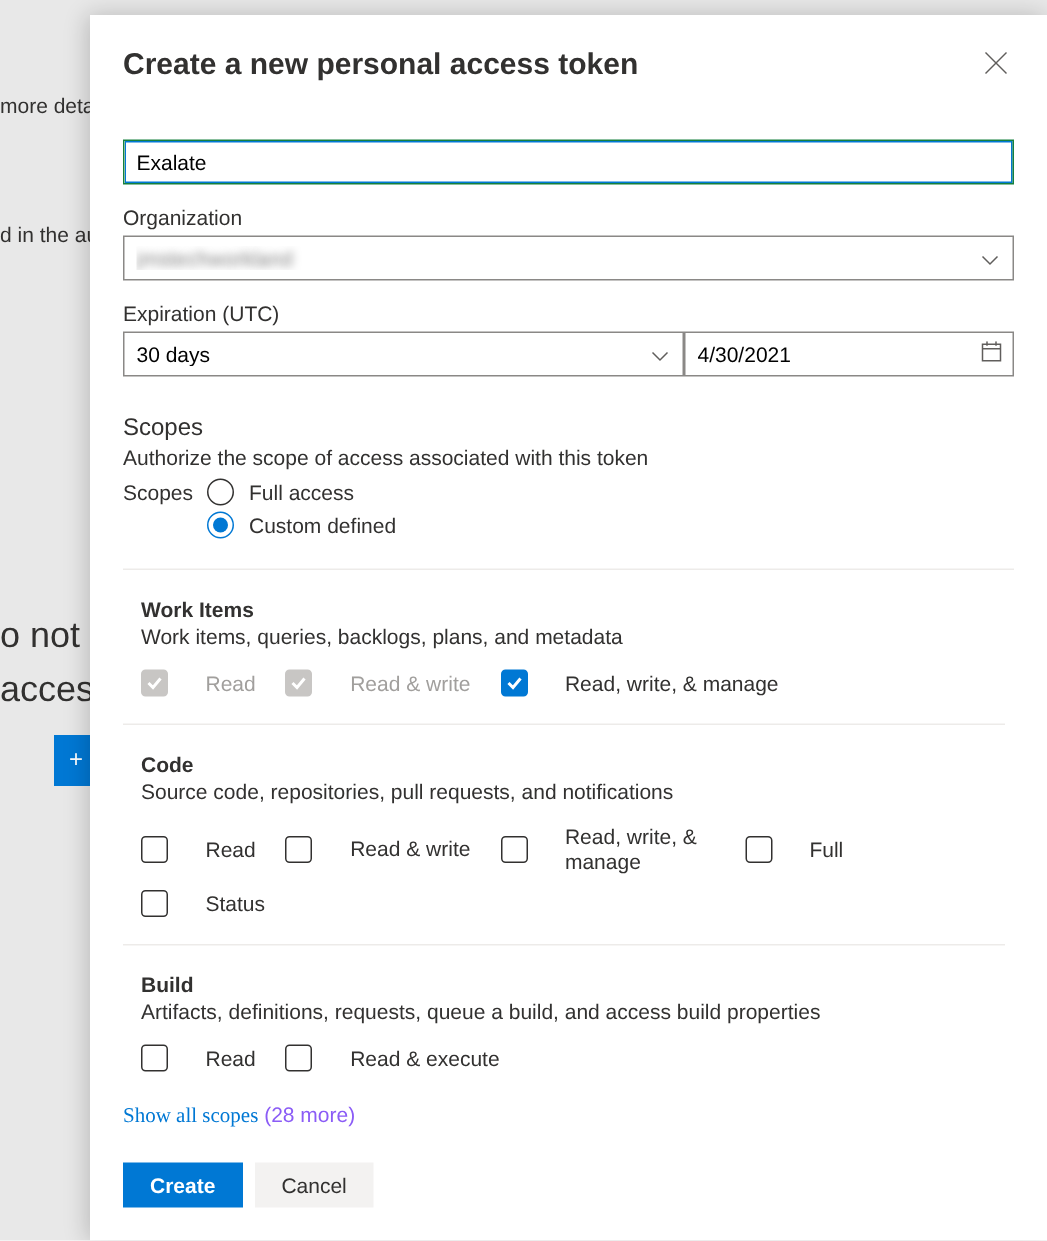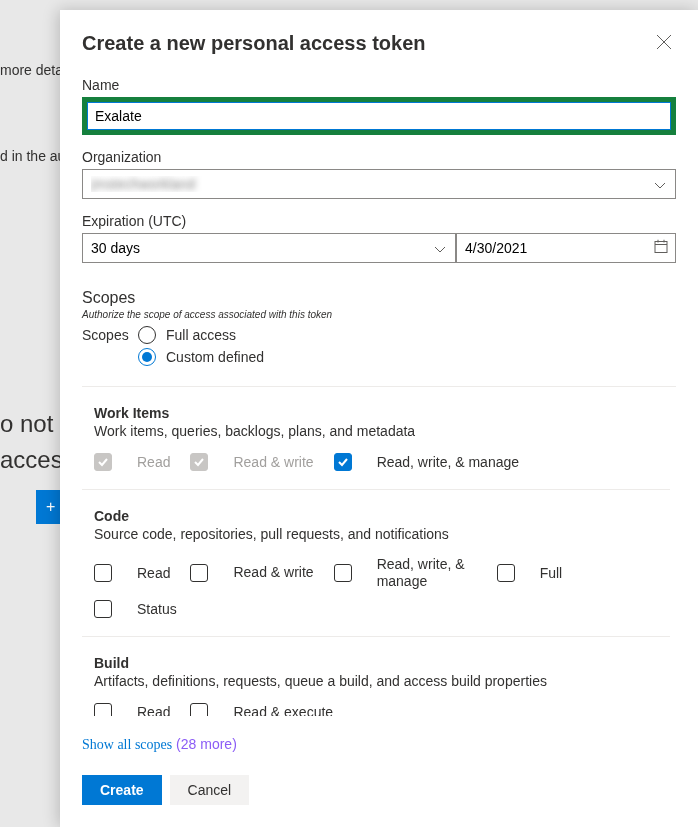--- a/index.html
+++ b/index.html
@@ -72,22 +72,23 @@
     }
     .text-input {
       width: 100%;
       padding: 6px 8px;
       border: 1px solid #8a8886;
       font-size: 14px;
       font-family: inherit;
       outline: none;
     }
     .text-input.focused {
-      border: 5px solid #15803d;
+      border: 1px solid #15803d;
       box-shadow: inset 0 0 0 1px #0078d4;
+      margin-top: 16px;
     }
     .text-input.blurred {
       color: transparent;
       text-shadow: 0 0 6px rgba(0,0,0,0.5);
     }
     .select-wrap {
       position: relative;
     }
     .select-wrap .chev {
       position: absolute;
@@ -110,24 +111,23 @@
       transform: translateY(-50%);
       pointer-events: none;
       color: #605e5c;
     }
     .scopes-heading {
       font-size: 16px;
       margin-top: 12px;
       margin-bottom: 2px;
     }
     .scopes-sub {
-      font-size: 10px;
+      font-size: 14px;
       color: #323130;
       margin-bottom: 6px;
-      font-style: italic;
     }
     .radio-row {
       display: flex;
       align-items: center;
       gap: 10px;
       margin-bottom: 4px;
     }
     .radio-label-col {
       font-size: 14px;
       width: 46px;
@@ -272,21 +272,20 @@
       <svg viewBox="0 0 16 16" fill="none" stroke="currentColor" stroke-width="1">
           <line x1="1" y1="1" x2="15" y2="15"></line>
           <line x1="15" y1="1" x2="1" y2="15"></line>
         </svg>
     </button>
   </div>
 
   <div class="panel-body">
 
     <div class="field-group">
-      <label class="field-label">Name</label>
       <input type="text" class="text-input focused" value="Exalate" style="">
     </div>
 
     <div class="field-group">
       <label class="field-label">Organization</label>
       <div class="select-wrap">
         <input type="text" class="text-input blurred" readonly="" value="jmstechworkland" style="">
         <span class="chev">
           <svg width="12" height="8" viewBox="0 0 12 8" fill="none" stroke="currentColor" stroke-width="1">
               <polyline points="1,2 6,7 11,2"></polyline>

